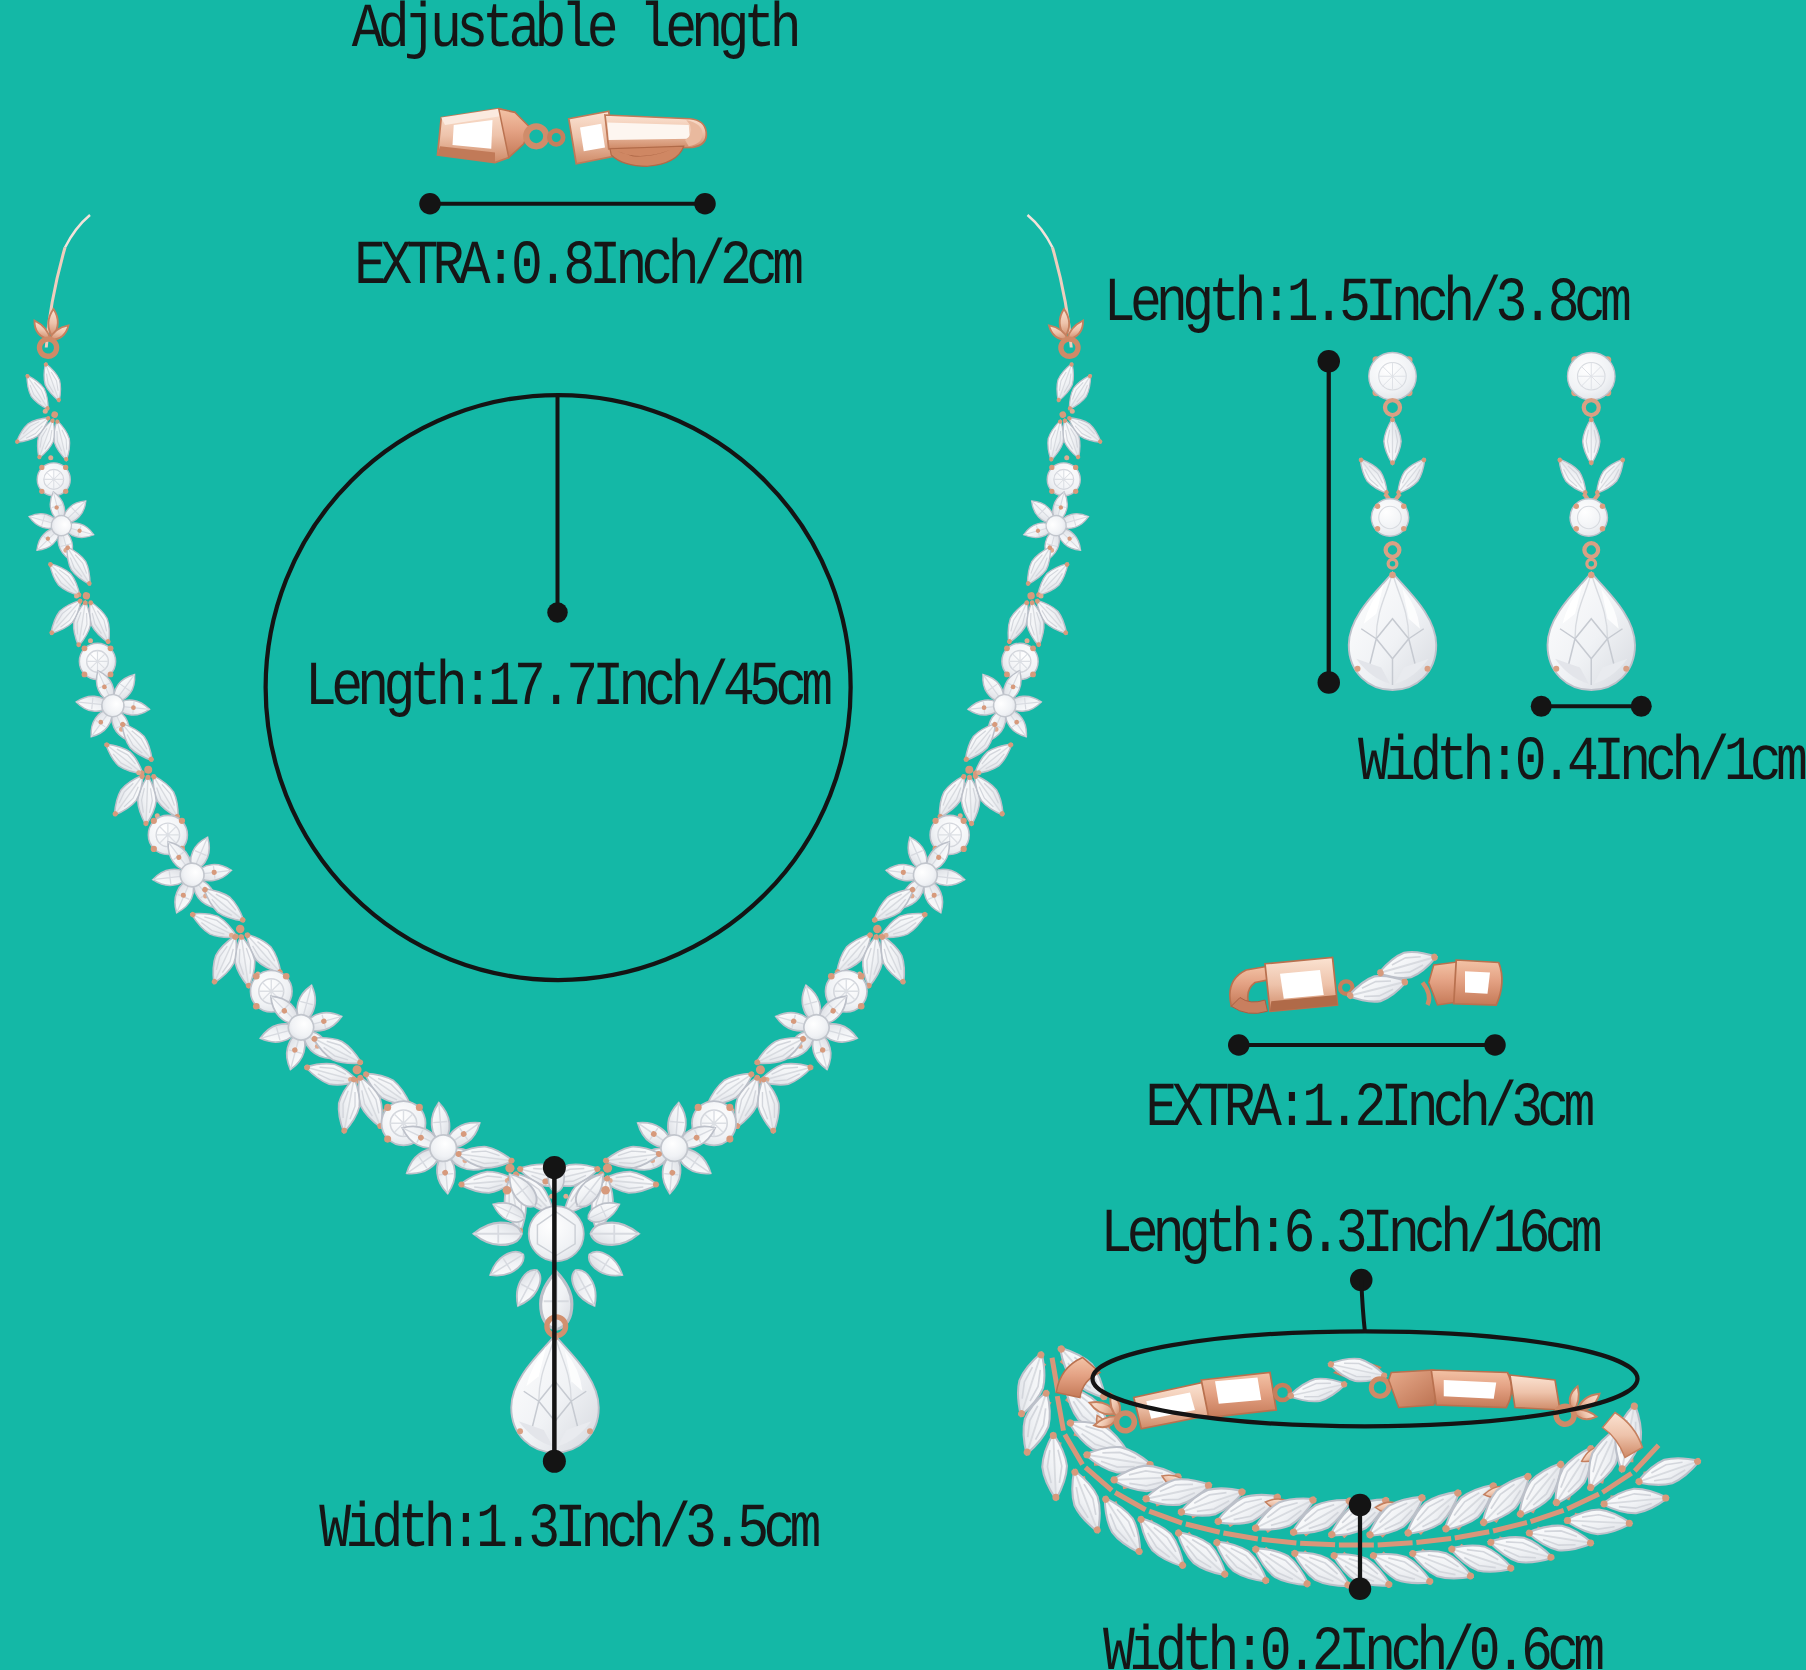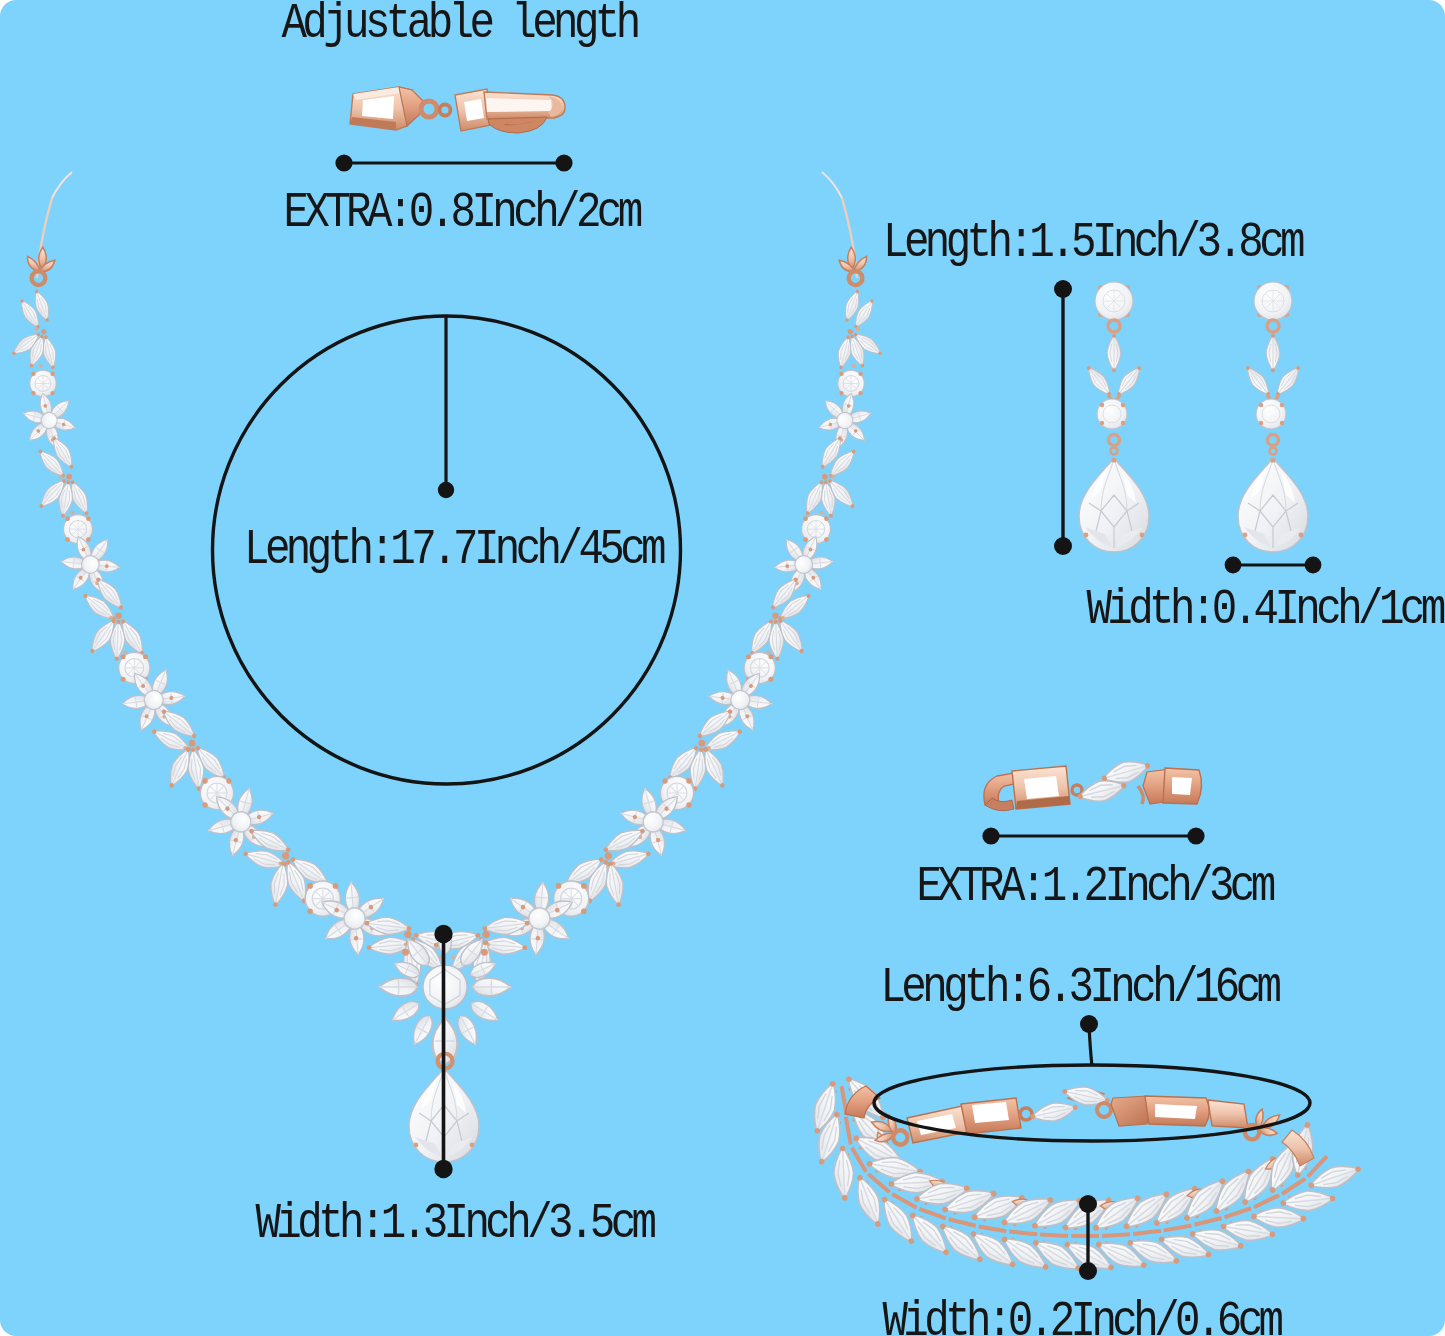--- a/index.html
+++ b/index.html
@@ -1,15 +1,15 @@
 <!DOCTYPE html>
 <html><head><meta charset="utf-8">
 <style>
 html,body{margin:0;padding:0;background:#ffffff;}
-#page{position:relative;width:1445px;height:1336px;background:#7dd3fc;overflow:hidden;border-radius:16px;}
+#page{position:relative;width:1445px;height:1336px;background:#14b8a6;overflow:hidden;}
 </style></head>
 <body>
 <div id="page">
 <svg width="1445" height="1336" viewBox="0 0 1445 1336">
 <defs>
 <linearGradient id="rg" x1="0" y1="0" x2="0" y2="1">
  <stop offset="0" stop-color="#f3c3a6"></stop>
           <stop offset="0.45" stop-color="#e4a284"></stop>
           <stop offset="1" stop-color="#c57a58"></stop>
 </linearGradient>

